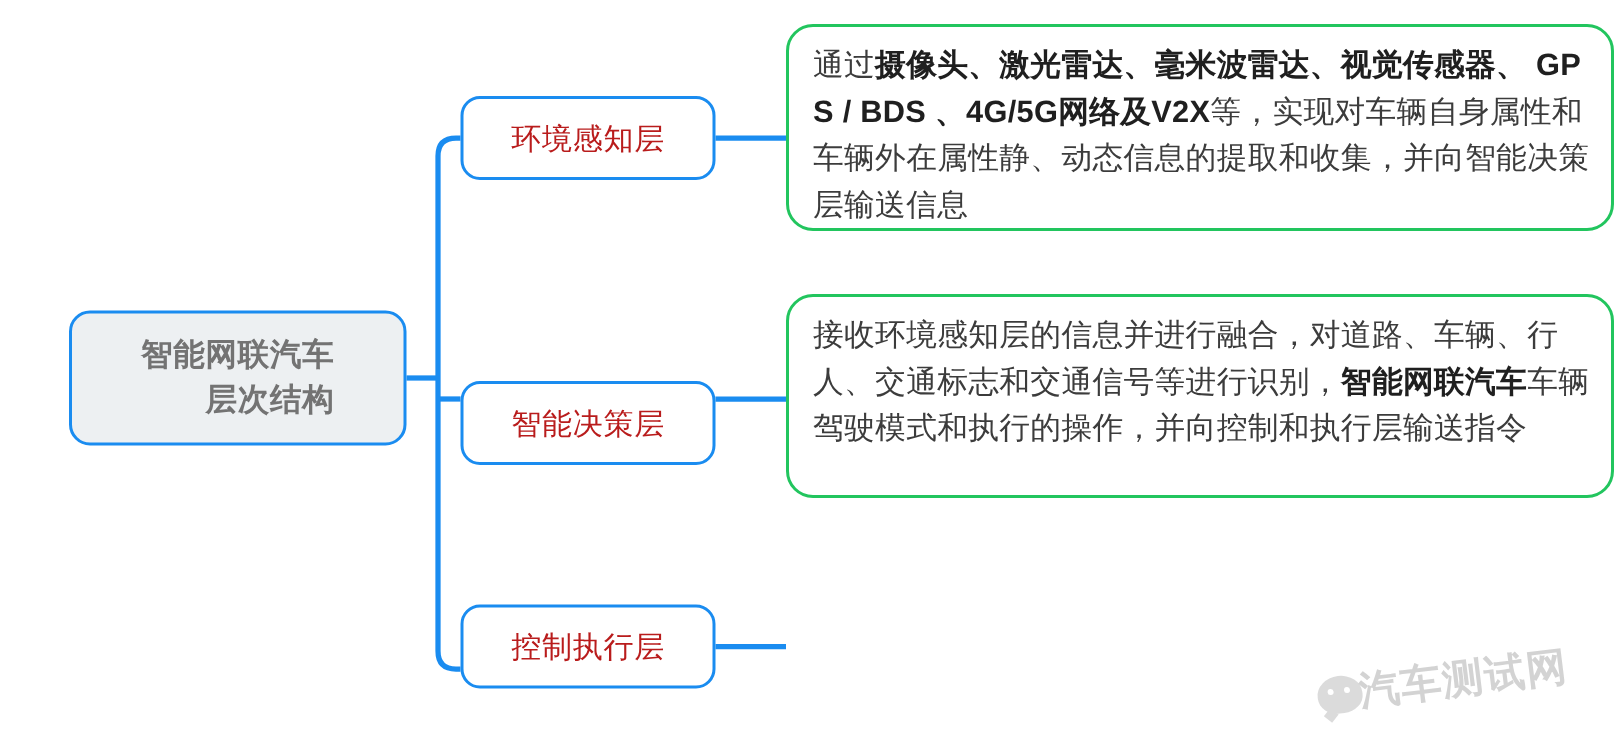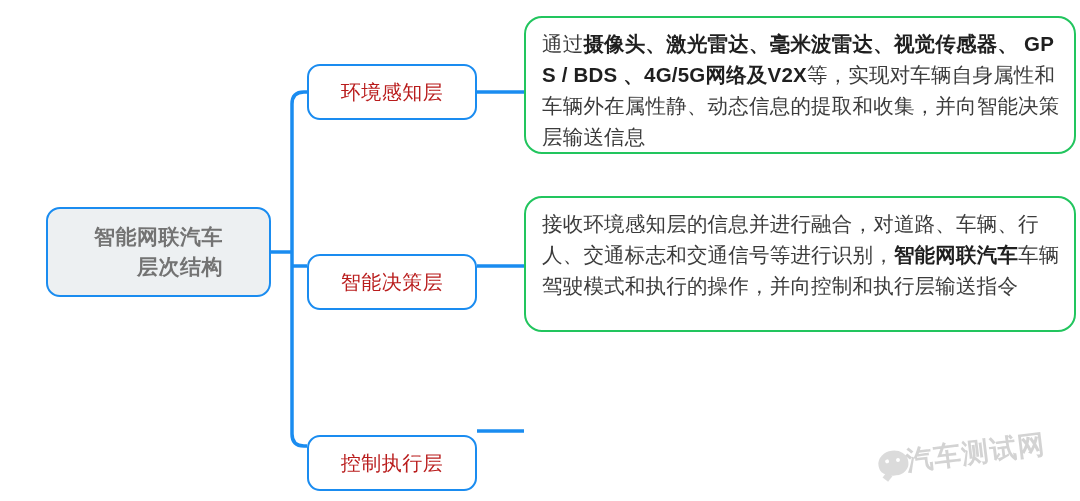--- a/index.html
+++ b/index.html
@@ -61,21 +61,21 @@
   }
 
   .branch-node {
     left: 307px;
     width: 170px;
     height: 56px;
     border-radius: 13px;
   }
   .branch-node.b0 { top: 64px; }
   .branch-node.b1 { top: 238px; margin-top: 16px; }
-  .branch-node.b2 { top: 403px; margin-top: 32px; }
+  .branch-node.b2 { top: 403px; }
 
   .branch-label {
     font-size: 20px;
     color: #b91c1c;
     letter-spacing: 0.5px;
   }
 
   
   .detail-card {
     position: absolute;

